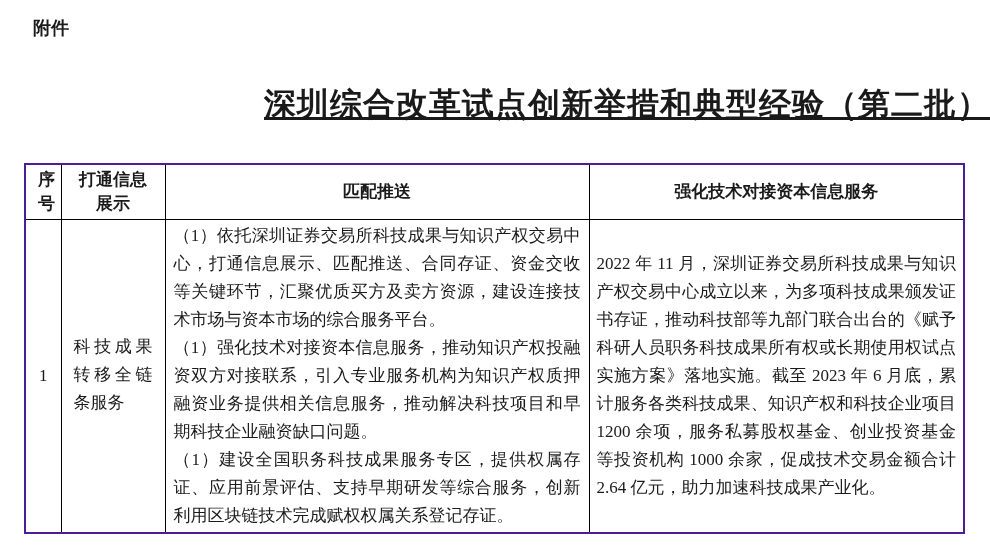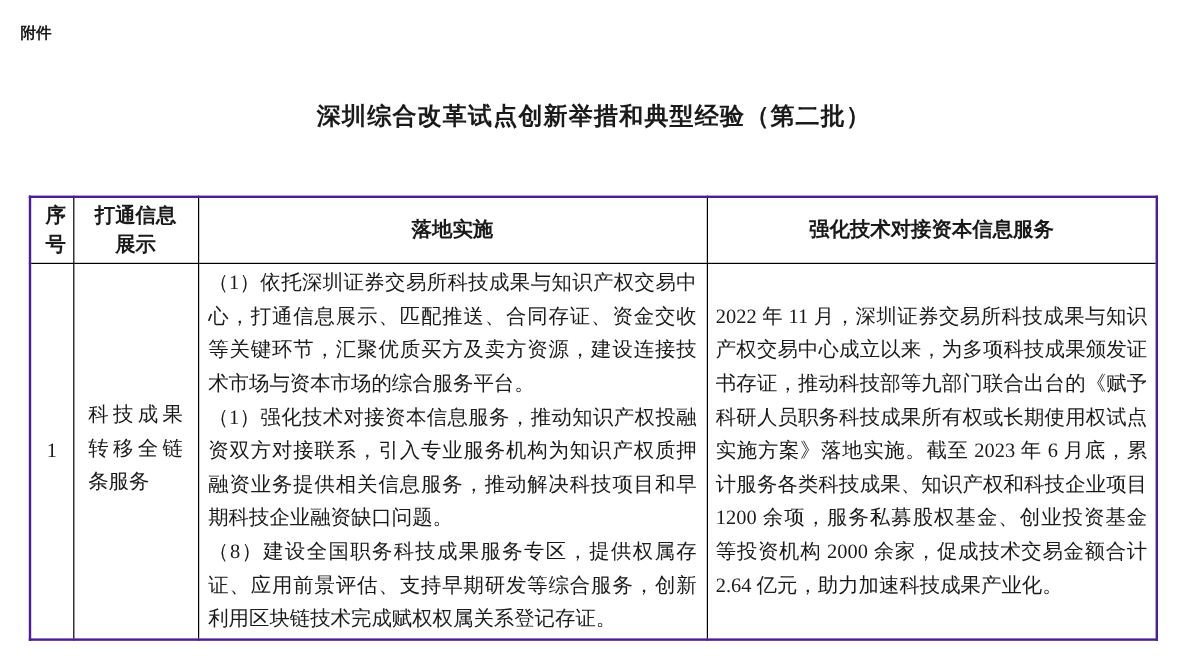--- a/index.html
+++ b/index.html
@@ -10,38 +10,39 @@
     width: 990px;
     height: 559px;
     background: #ffffff;
     position: relative;
     color: #1a1a1a;
     font-family: "Liberation Serif", "DejaVu Serif", serif;
     overflow: hidden;
   }
   .attachment {
     position: absolute;
-    left: 17px;
+    left: 33px;
     top: 16px;
     font-family: "Liberation Sans", "DejaVu Sans", sans-serif;
     font-weight: bold;
-    font-size: 13px;
+    font-size: 18px;
     line-height: 24px;
   }
   .doc-title {
     position: absolute;
     left: 0;
     right: 0;
     top: 83px;
     margin: 0;
-    text-align: center;
-    font-size: 20px;
+    text-align: right;
+    font-size: 32px;
     font-weight: bold;
     letter-spacing: 1px;
     font-family: "Liberation Serif", "DejaVu Serif", serif;
+    text-decoration: underline;
   }
   table.main-table {
     position: absolute;
     left: 24px;
     top: 163px;
     width: 939px;
     border-collapse: collapse;
     table-layout: fixed;
     border: 2px solid #4c1d95;
   }
@@ -98,29 +99,29 @@
   <colgroup>
     <col style="width:36px">
     <col style="width:104px">
     <col style="width:424px">
     <col style="width:375px">
   </colgroup>
   <thead>
     <tr>
       <th>序号</th>
       <th>打通信息展示</th>
-      <th>落地实施</th>
+      <th>匹配推送</th>
       <th>强化技术对接资本信息服务</th>
     </tr>
   </thead>
   <tbody>
     <tr>
       <td class="c-index">1</td>
       <td class="c-name">科技成果转移全链条服务</td>
       <td class="c-innov">
         <p>（1）依托深圳证券交易所科技成果与知识产权交易中心，打通信息展示、匹配推送、合同存证、资金交收等关键环节，汇聚优质买方及卖方资源，建设连接技术市场与资本市场的综合服务平台。</p>
         <p>（1）强化技术对接资本信息服务，推动知识产权投融资双方对接联系，引入专业服务机构为知识产权质押融资业务提供相关信息服务，推动解决科技项目和早期科技企业融资缺口问题。</p>
-        <p>（8）建设全国职务科技成果服务专区，提供权属存证、应用前景评估、支持早期研发等综合服务，创新利用区块链技术完成赋权权属关系登记存证。</p>
+        <p>（1）建设全国职务科技成果服务专区，提供权属存证、应用前景评估、支持早期研发等综合服务，创新利用区块链技术完成赋权权属关系登记存证。</p>
       </td>
-      <td class="c-effect">2022 年 11 月，深圳证券交易所科技成果与知识产权交易中心成立以来，为多项科技成果颁发证书存证，推动科技部等九部门联合出台的《赋予科研人员职务科技成果所有权或长期使用权试点实施方案》落地实施。截至 2023 年 6 月底，累计服务各类科技成果、知识产权和科技企业项目 1200 余项，服务私募股权基金、创业投资基金等投资机构 2000 余家，促成技术交易金额合计 2.64 亿元，助力加速科技成果产业化。</td>
+      <td class="c-effect">2022 年 11 月，深圳证券交易所科技成果与知识产权交易中心成立以来，为多项科技成果颁发证书存证，推动科技部等九部门联合出台的《赋予科研人员职务科技成果所有权或长期使用权试点实施方案》落地实施。截至 2023 年 6 月底，累计服务各类科技成果、知识产权和科技企业项目 1200 余项，服务私募股权基金、创业投资基金等投资机构 1000 余家，促成技术交易金额合计 2.64 亿元，助力加速科技成果产业化。</td>
     </tr>
   </tbody>
 </table>
 
 </body></html>

